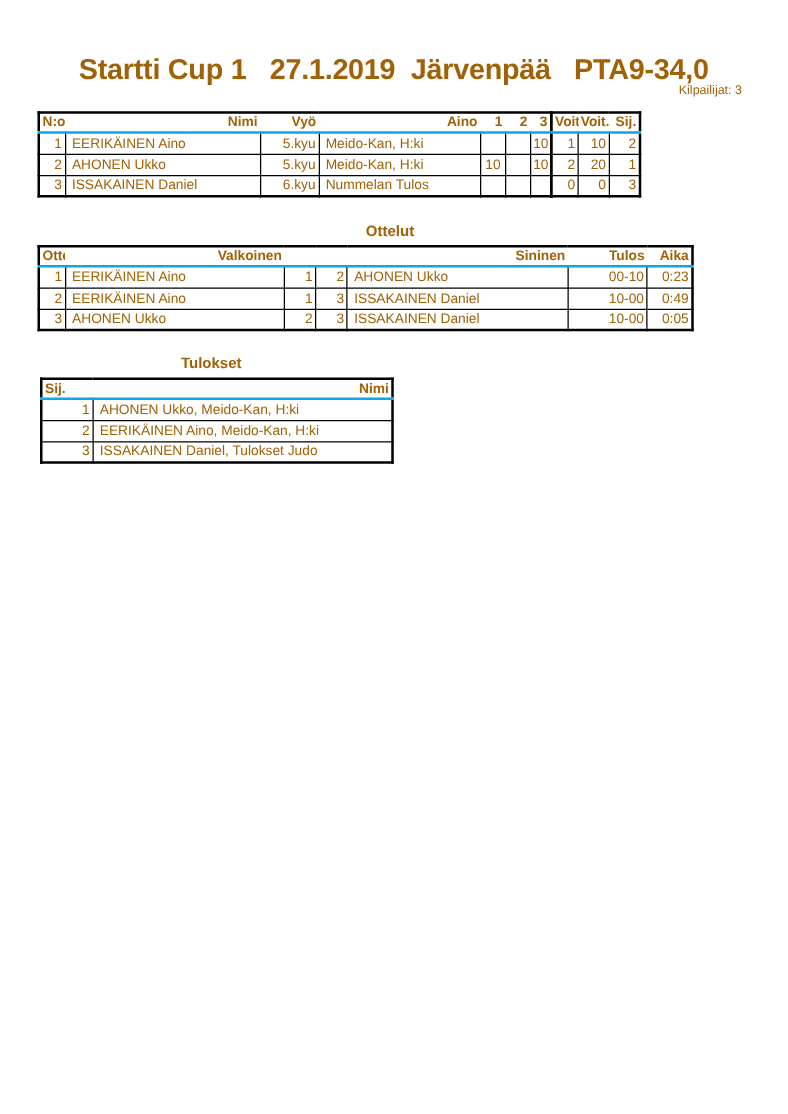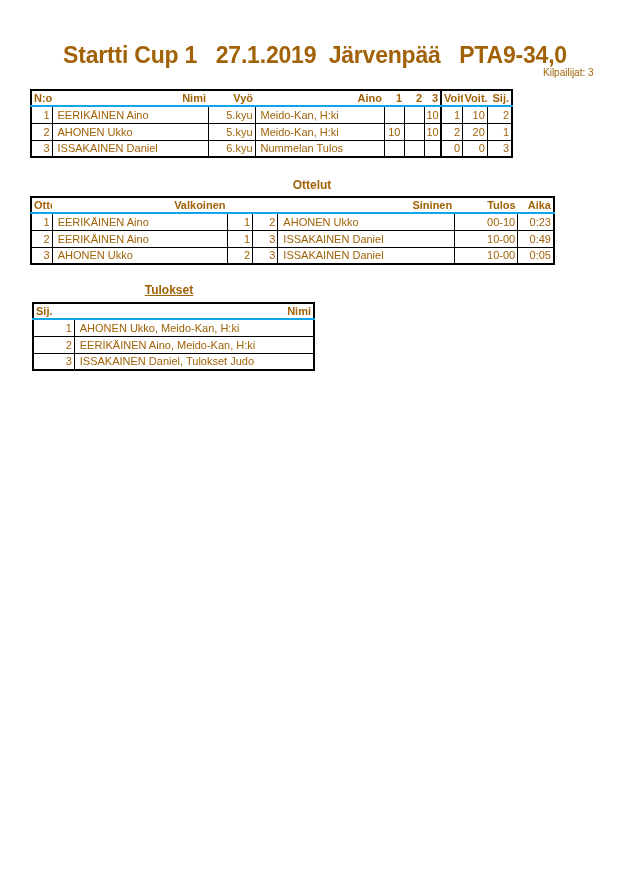--- a/index.html
+++ b/index.html
@@ -26,21 +26,21 @@
     letter-spacing: -0.2px;
   }
   .sec-heading {
     position: absolute;
     font-size: 12px;
     font-weight: bold;
     text-align: center;
   }
   .h-competitors { top: 69px; left: 30px; width: 380px; }
   .h-matches     { top: 178px; left: 39px; width: 546px; }
-  .h-results     { top: 283px; left: 30px; width: 278px; text-decoration: underline; }
+  .h-results     { top: 283px; left: 30px; width: 278px; }
   .competitor-count {
     position: absolute;
     top: 67px;
     left: 543px;
     font-size: 10px;
   }
   .tbl {
     border-collapse: collapse;
     table-layout: fixed;
     border: 2px solid #000000;

